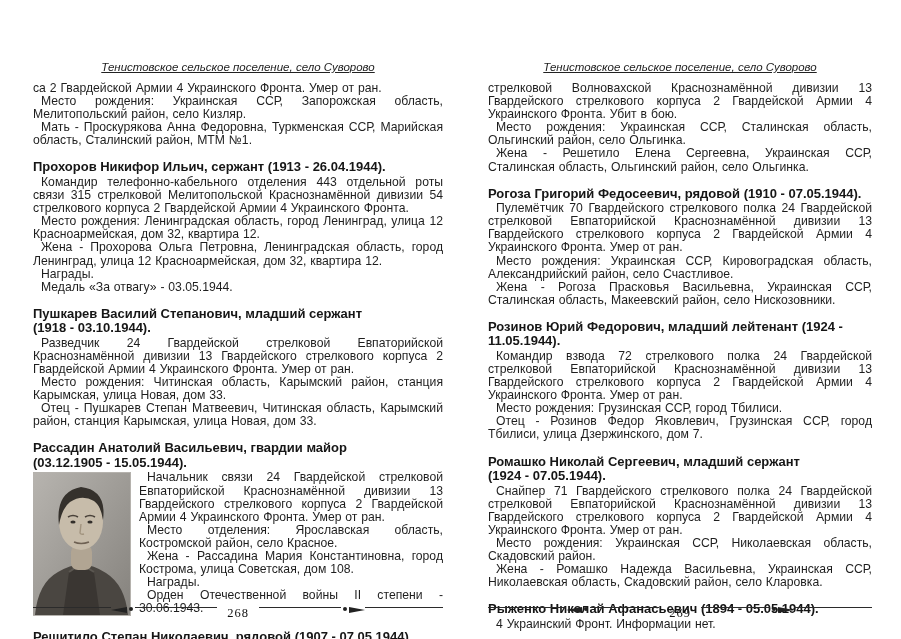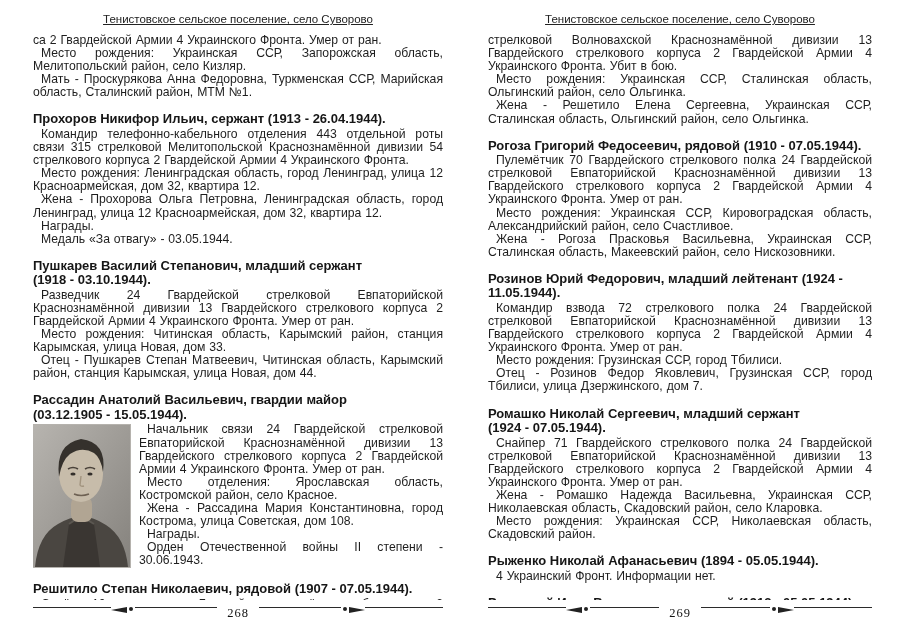--- a/index.html
+++ b/index.html
@@ -4,22 +4,22 @@
 <style>
   html,body{margin:0;padding:0;background:#ffffff;}
   .spread{
     position:relative;width:901px;height:639px;background:#ffffff;
     font-family:"Liberation Sans",sans-serif;color:#1e1e1e;overflow:hidden;
   }
   .page{position:absolute;top:0;height:639px;}
   .page.left{left:33px;width:410px;}
   .page.right{left:488px;width:384px;}
   .running-header{
-    padding-top:12px;text-align:center;
-    font-size:11.5px;line-height:14px;color:#222;
+    padding-top:12px;text-align:center;font-style:italic;
+    font-size:11.5px;line-height:14px;color:#222;margin-top:48px;
   }
   .running-header span{text-decoration:underline;}
   .page-body{margin-top:8px;height:566px;overflow:hidden;}
   p.para{
     margin:0;text-align:justify;font-size:12.2px;line-height:13.1px;
     text-indent:8px;word-spacing:0.5px;
   }
   p.para.noindent{text-indent:0;}
   h3.entry-h{
     margin:13px 0 1px;font-size:13px;line-height:14.5px;
@@ -69,21 +69,21 @@
         <p class="para">Место рождения: Ленинградская область, город Ленинград, улица 12 Красноармейская, дом 32, квартира 12.</p>
         <p class="para">Жена - Прохорова Ольга Петровна, Ленинградская область, город Ленинград, улица 12 Красноармейская, дом 32, квартира 12.</p>
         <p class="para">Награды.</p>
         <p class="para">Медаль «За отвагу» - 03.05.1944.</p>
       </article>
 
       <article class="entry">
         <h3 class="entry-h"><span>Пушкарев Василий Степанович, младший сержант</span><br><span>(1918 - 03.10.1944).</span></h3>
         <p class="para">Разведчик 24 Гвардейской стрелковой Евпаторийской Краснознамённой дивизии 13 Гвардейского стрелкового корпуса 2 Гвардейской Армии 4 Украинского Фронта. Умер от ран.</p>
         <p class="para">Место рождения: Читинская область, Карымский район, станция Карымская, улица Новая, дом 33.</p>
-        <p class="para">Отец - Пушкарев Степан Матвеевич, Читинская область, Карымский район, станция Карымская, улица Новая, дом 44.</p>
+        <p class="para">Отец - Пушкарев Степан Матвеевич, Читинская область, Карымский район, станция Карымская, улица Новая, дом 33.</p>
       </article>
 
       <article class="entry">
         <h3 class="entry-h"><span>Рассадин Анатолий Васильевич, гвардии майор</span><br><span>(03.12.1905 - 15.05.1944).</span></h3>
         <div class="entry-body">
           <div class="photo">
             <svg viewBox="0 0 97 142" width="97" height="142" xmlns="http://www.w3.org/2000/svg">
               <defs>
                 <linearGradient id="pbg" x1="0" y1="0" x2="1" y2="1">
                   <stop offset="0" stop-color="#b7b4af"></stop>
@@ -153,22 +153,22 @@
       <article class="entry">
         <h3 class="entry-h">Розинов Юрий Федорович, младший лейтенант (1924 - 11.05.1944).</h3>
         <p class="para">Командир взвода 72 стрелкового полка 24 Гвардейской стрелковой Евпаторийской Краснознамённой дивизии 13 Гвардейского стрелкового корпуса 2 Гвардейской Армии 4 Украинского Фронта. Умер от ран.</p>
         <p class="para">Место рождения: Грузинская ССР, город Тбилиси.</p>
         <p class="para">Отец - Розинов Федор Яковлевич, Грузинская ССР, город Тбилиси, улица Дзержинского, дом 7.</p>
       </article>
 
       <article class="entry">
         <h3 class="entry-h"><span>Ромашко Николай Сергеевич, младший сержант</span><br><span>(1924 - 07.05.1944).</span></h3>
         <p class="para">Снайпер 71 Гвардейского стрелкового полка 24 Гвардейской стрелковой Евпаторийской Краснознамённой дивизии 13 Гвардейского стрелкового корпуса 2 Гвардейской Армии 4 Украинского Фронта. Умер от ран.</p>
+        <p class="para">Место рождения: Украинская ССР, Николаевская область, Скадовский район.</p>
         <p class="para">Жена - Ромашко Надежда Васильевна, Украинская ССР, Николаевская область, Скадовский район, село Кларовка.</p>
-        <p class="para">Место рождения: Украинская ССР, Николаевская область, Скадовский район.</p>
       </article>
 
       <article class="entry">
         <h3 class="entry-h">Рыженко Николай Афанасьевич (1894 - 05.05.1944).</h3>
         <p class="para">4 Украинский Фронт. Информации нет.</p>
       </article>
 
       <article class="entry">
         <h3 class="entry-h">Рыльский Иван Васильевич, рядовой (1912 - 05.05.1944).</h3>
 

